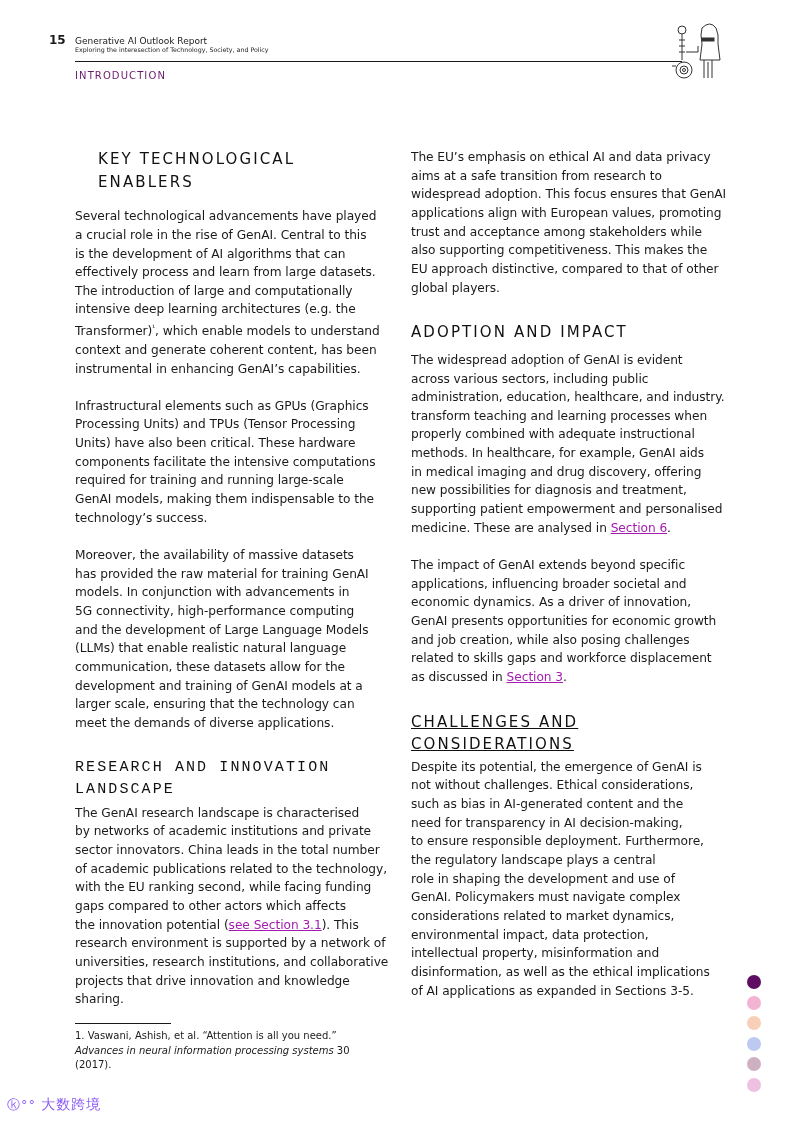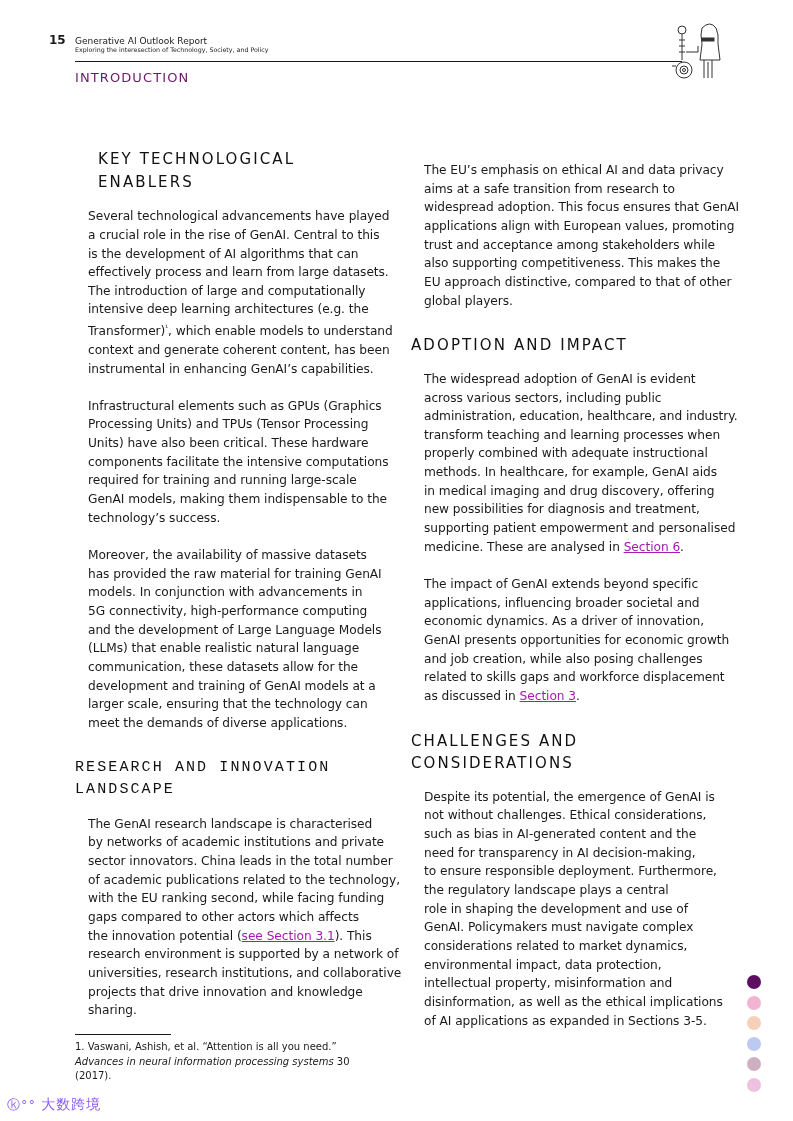--- a/index.html
+++ b/index.html
@@ -2,27 +2,27 @@
 <html><head>
 <meta charset="utf-8">
 <style>
   html, body { margin: 0; padding: 0; background: #ffffff; }
   body { width: 793px; height: 1121px; position: relative; overflow: hidden;
          font-family: "DejaVu Sans", sans-serif; color: #1a1a1a; }
   .page-num { position: absolute; left: 49px; top: 33px; font-size: 12px; font-weight: bold; }
   .hdr-title { position: absolute; left: 75px; top: 36px; font-size: 9px; }
   .hdr-sub { position: absolute; left: 75px; top: 46px; font-size: 6.3px; color: #222; }
   .hdr-rule { position: absolute; left: 75px; top: 61px; width: 607px; height: 1.4px; background: #1a1a1a; }
-  .section-label { position: absolute; left: 75px; top: 70px; font-size: 13px; letter-spacing: 1.1px; color: #6b1a6b; }
+  .section-label { position: absolute; left: 75px; top: 70px; font-size: 10px; letter-spacing: 1.1px; color: #6b1a6b; }
   .illus { position: absolute; left: 672px; top: 20px; width: 52px; height: 62px; }
   .col { position: absolute; width: 310px; }
   .col-left { left: 75px; top: 148px; }
   .col-right { left: 411px; top: 148px; }
   .h2 { font-size: 15px; letter-spacing: 2.1px; line-height: 22.6px; color: #111; margin: 0; font-weight: normal; }
-  .p { font-size: 12.2px; line-height: 18.65px; margin: 13px; white-space: nowrap; letter-spacing: -0.05px; }
+  .p { font-size: 12.2px; line-height: 18.65px; margin: 0; white-space: nowrap; letter-spacing: -0.05px; }
   .p .ln { display: block; }
   a.link { color: #a21caf; text-decoration: underline; }
   .fn-rule { width: 96px; height: 1px; background: #1a1a1a; }
   .fn { font-size: 10px; line-height: 14.6px; white-space: nowrap; }
   .fn i { font-style: italic; }
   .dots { position: absolute; left: 747px; top: 975px; }
   .dot { width: 14px; height: 14px; border-radius: 50%; margin-bottom: 6.5px; }
   .watermark { position: absolute; left: 7px; top: 1096px; font-size: 14px; color: #8b5cf6; letter-spacing: 1px; }
 </style>
 </head>
@@ -141,21 +141,21 @@
   <div class="p" style="margin-bottom:24px;">
     <span class="ln">The impact of GenAI extends beyond specific</span>
     <span class="ln">applications, influencing broader societal and</span>
     <span class="ln">economic dynamics. As a driver of innovation,</span>
     <span class="ln">GenAI presents opportunities for economic growth</span>
     <span class="ln">and job creation, while also posing challenges</span>
     <span class="ln">related to skills gaps and workforce displacement</span>
     <span class="ln"><span>as discussed in </span><a class="link" href="#">Section 3</a><span>.</span></span>
   </div>
 
-  <h2 class="h2" style="margin-bottom:2px;">
+  <h2 class="h2" style="margin-bottom:2px;text-decoration:underline;">
     <span style="display:block">CHALLENGES AND</span>
     <span style="display:block">CONSIDERATIONS</span>
   </h2>
 
   <div class="p">
     <span class="ln">Despite its potential, the emergence of GenAI is</span>
     <span class="ln">not without challenges. Ethical considerations,</span>
     <span class="ln">such as bias in AI-generated content and the</span>
     <span class="ln">need for transparency in AI decision-making,</span>
     <span class="ln">to ensure responsible deployment. Furthermore,</span>

